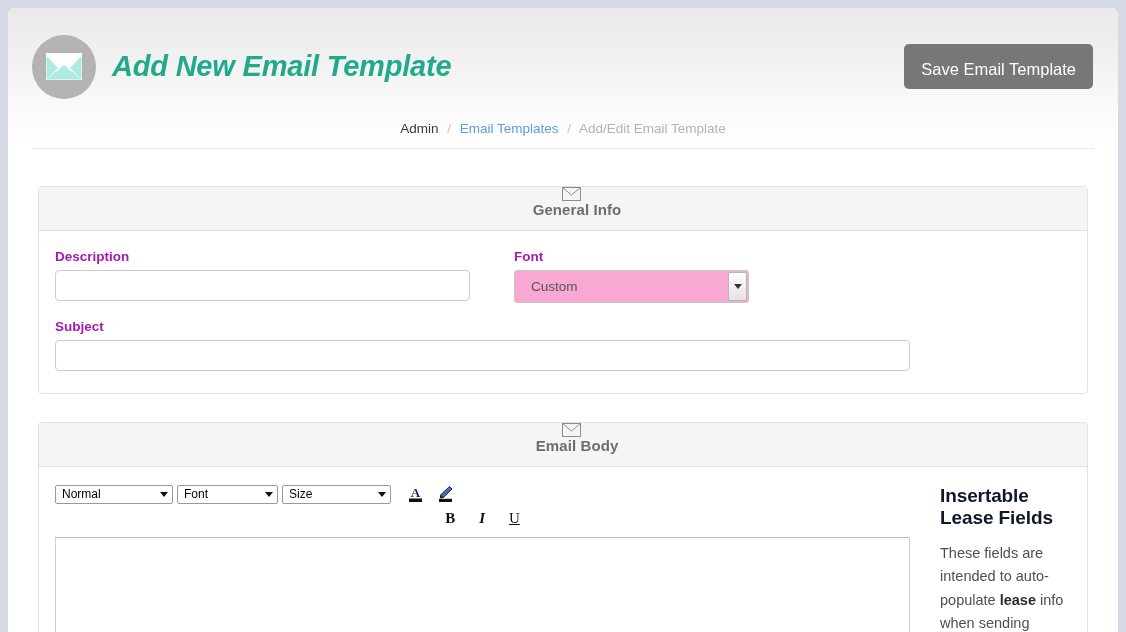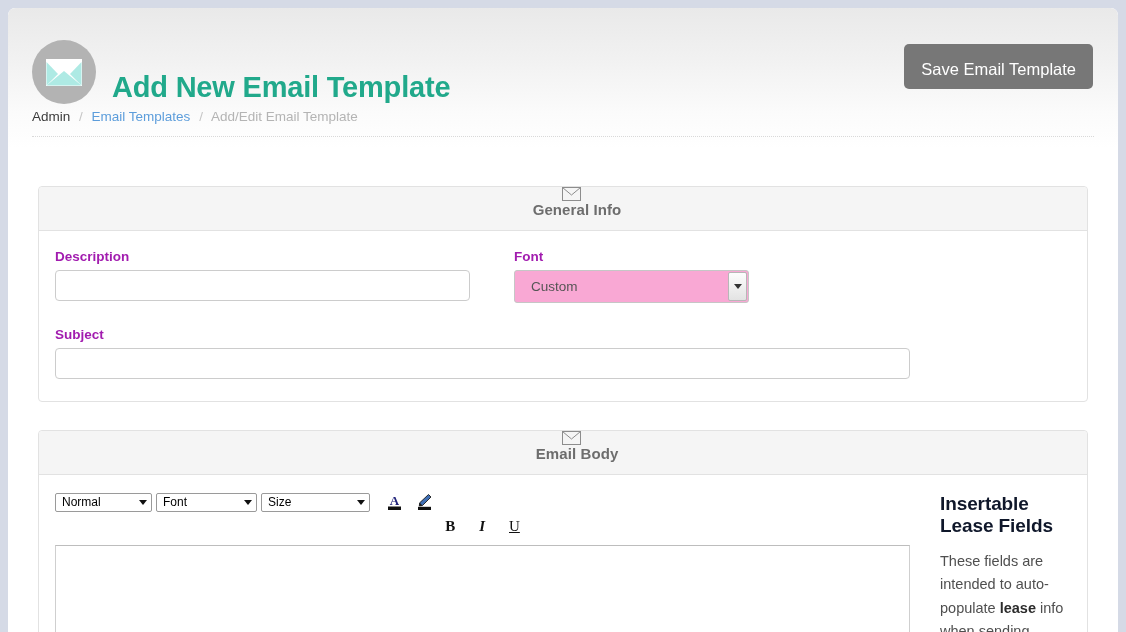--- a/index.html
+++ b/index.html
@@ -22,23 +22,24 @@
   
   .page-head {
     position: relative;
     height: 140px;
     background: linear-gradient(to bottom, #e9e9e9 0%, #f2f2f2 40%, #fbfbfb 75%, #ffffff 100%);
     padding: 0 22px;
     border-radius: 7px 7px 0 0;
   }
   .head-row {
     display: flex;
-    align-items: flex-end;
+    align-items: center;
     padding-top: 21px;
     height: 96px;
+    font-style: italic;
   }
   .avatar {
     width: 64px; height: 64px;
     border-radius: 50%;
     background: #b3b3b3;
     flex: 0 0 64px;
     display: flex; align-items: center; justify-content: center;
     margin-left: 2px;
   }
   .avatar svg { display: block; }
@@ -59,25 +60,26 @@
     border-radius: 5px;
     font-size: 16.5px;
     font-family: "Liberation Sans", sans-serif;
     padding: 16px 17px;
     height: 45px;
     cursor: pointer;
     white-space: nowrap;
   }
   .breadcrumb {
     position: absolute;
-    left: 24px; right: 24px; top: 101px;
+    left: 24px; right: 24px; top: 113px;
     font-size: 13.5px;
     padding-bottom: 12px;
     border-bottom: 1px dotted #d9d9d9;
     white-space: nowrap;
+    text-align: center;
   }
   .bc-root  { color: #3b3b3b; }
   .bc-link  { color: #5c9ddb; text-decoration: none; cursor: pointer; }
   .bc-sep   { color: #c6c6c6; margin: 0 5px; }
   .bc-cur   { color: #b4b4b4; }
 
   
   .panel {
     margin: 0 30px 28px 30px;
     border: 1px solid #e2e2e2;
@@ -121,21 +123,21 @@
     font-family: "Liberation Sans", sans-serif;
     color: #555;
     padding: 0 9px;
     outline: none;
   }
   .row { display: flex; }
   .col-desc { width: 415px; margin-left: 0; }
   .col-type { width: 235px; margin-left: 44px; }
   #input-description { width: 415px; }
   #input-subject { width: 855px; }
-  .subject-block { margin-top: 24px; }
+  .subject-block { margin-top: 16px; }
 
   
   .sel-wrap { position: relative; width: 235px; }
   .sel-box {
     width: 235px; height: 33px;
     border: 1px solid #c6c6c6;
     border-radius: 3px;
     background: #f9a8d4;
     display: flex; align-items: center;
     padding-left: 16px;
@@ -170,21 +172,21 @@
     border-radius: 2px;
     background: #fff;
     font-size: 12px;
     color: #000;
     display: flex; align-items: center;
     justify-content: space-between;
     padding: 0 4px 0 6px;
     margin-right: 4px;
     cursor: pointer;
   }
-  #tb-format { width: 97px; }
+  #tb-format { width: 118px; }
   #tb-font   { width: 101px; }
   #tb-size   { width: 109px; }
   .tb-tri {
     width: 0; height: 0;
     border-left: 4px solid transparent;
     border-right: 4px solid transparent;
     border-top: 5px solid #111;
   }
   .tb-icon {
     width: 20px; height: 20px;

